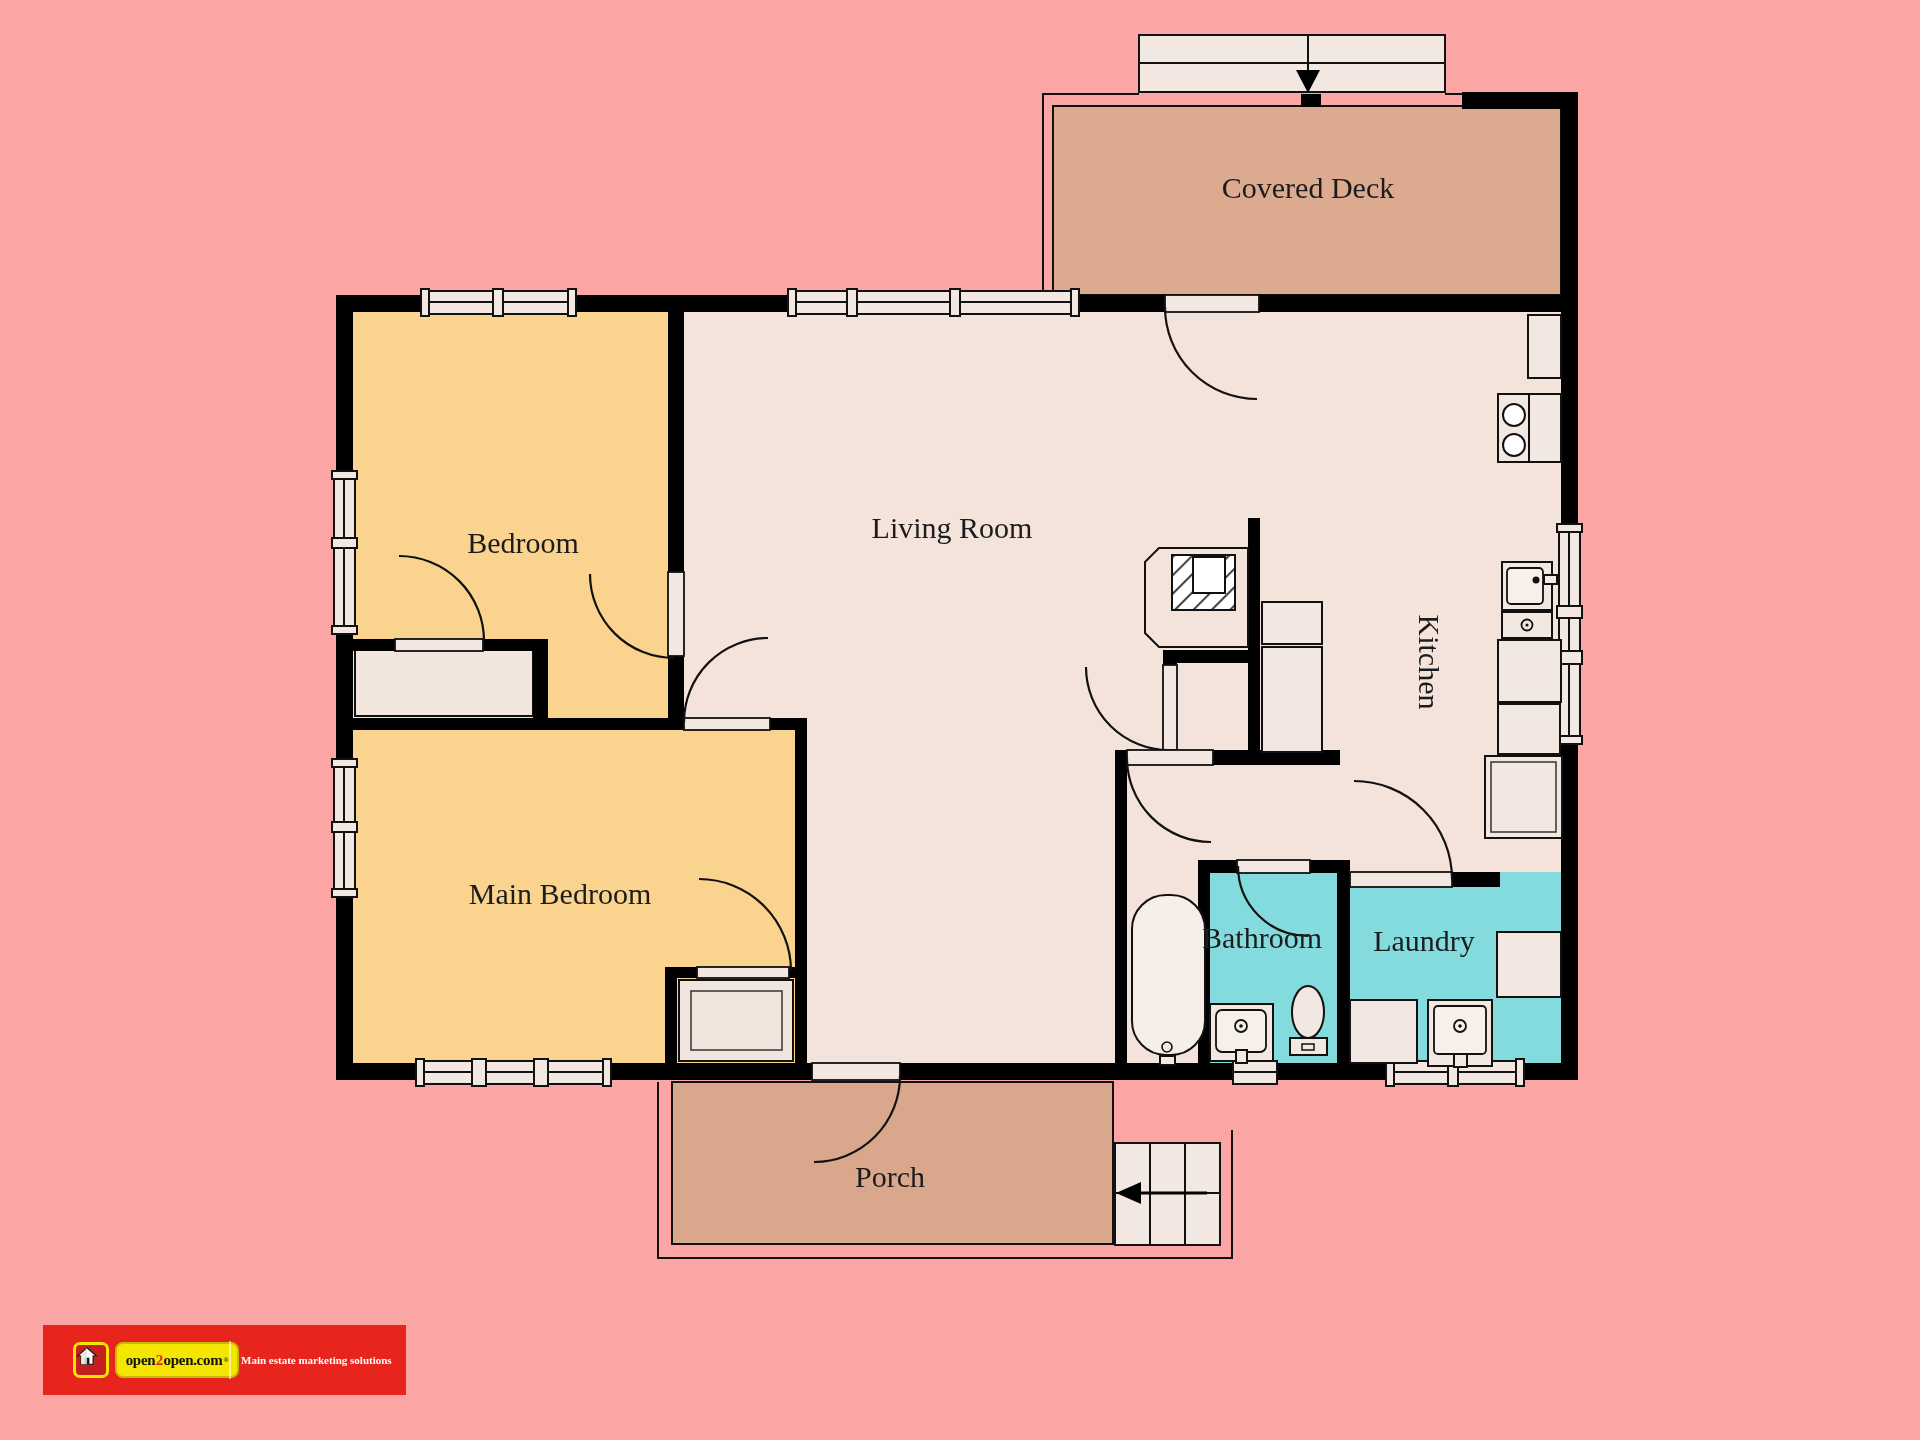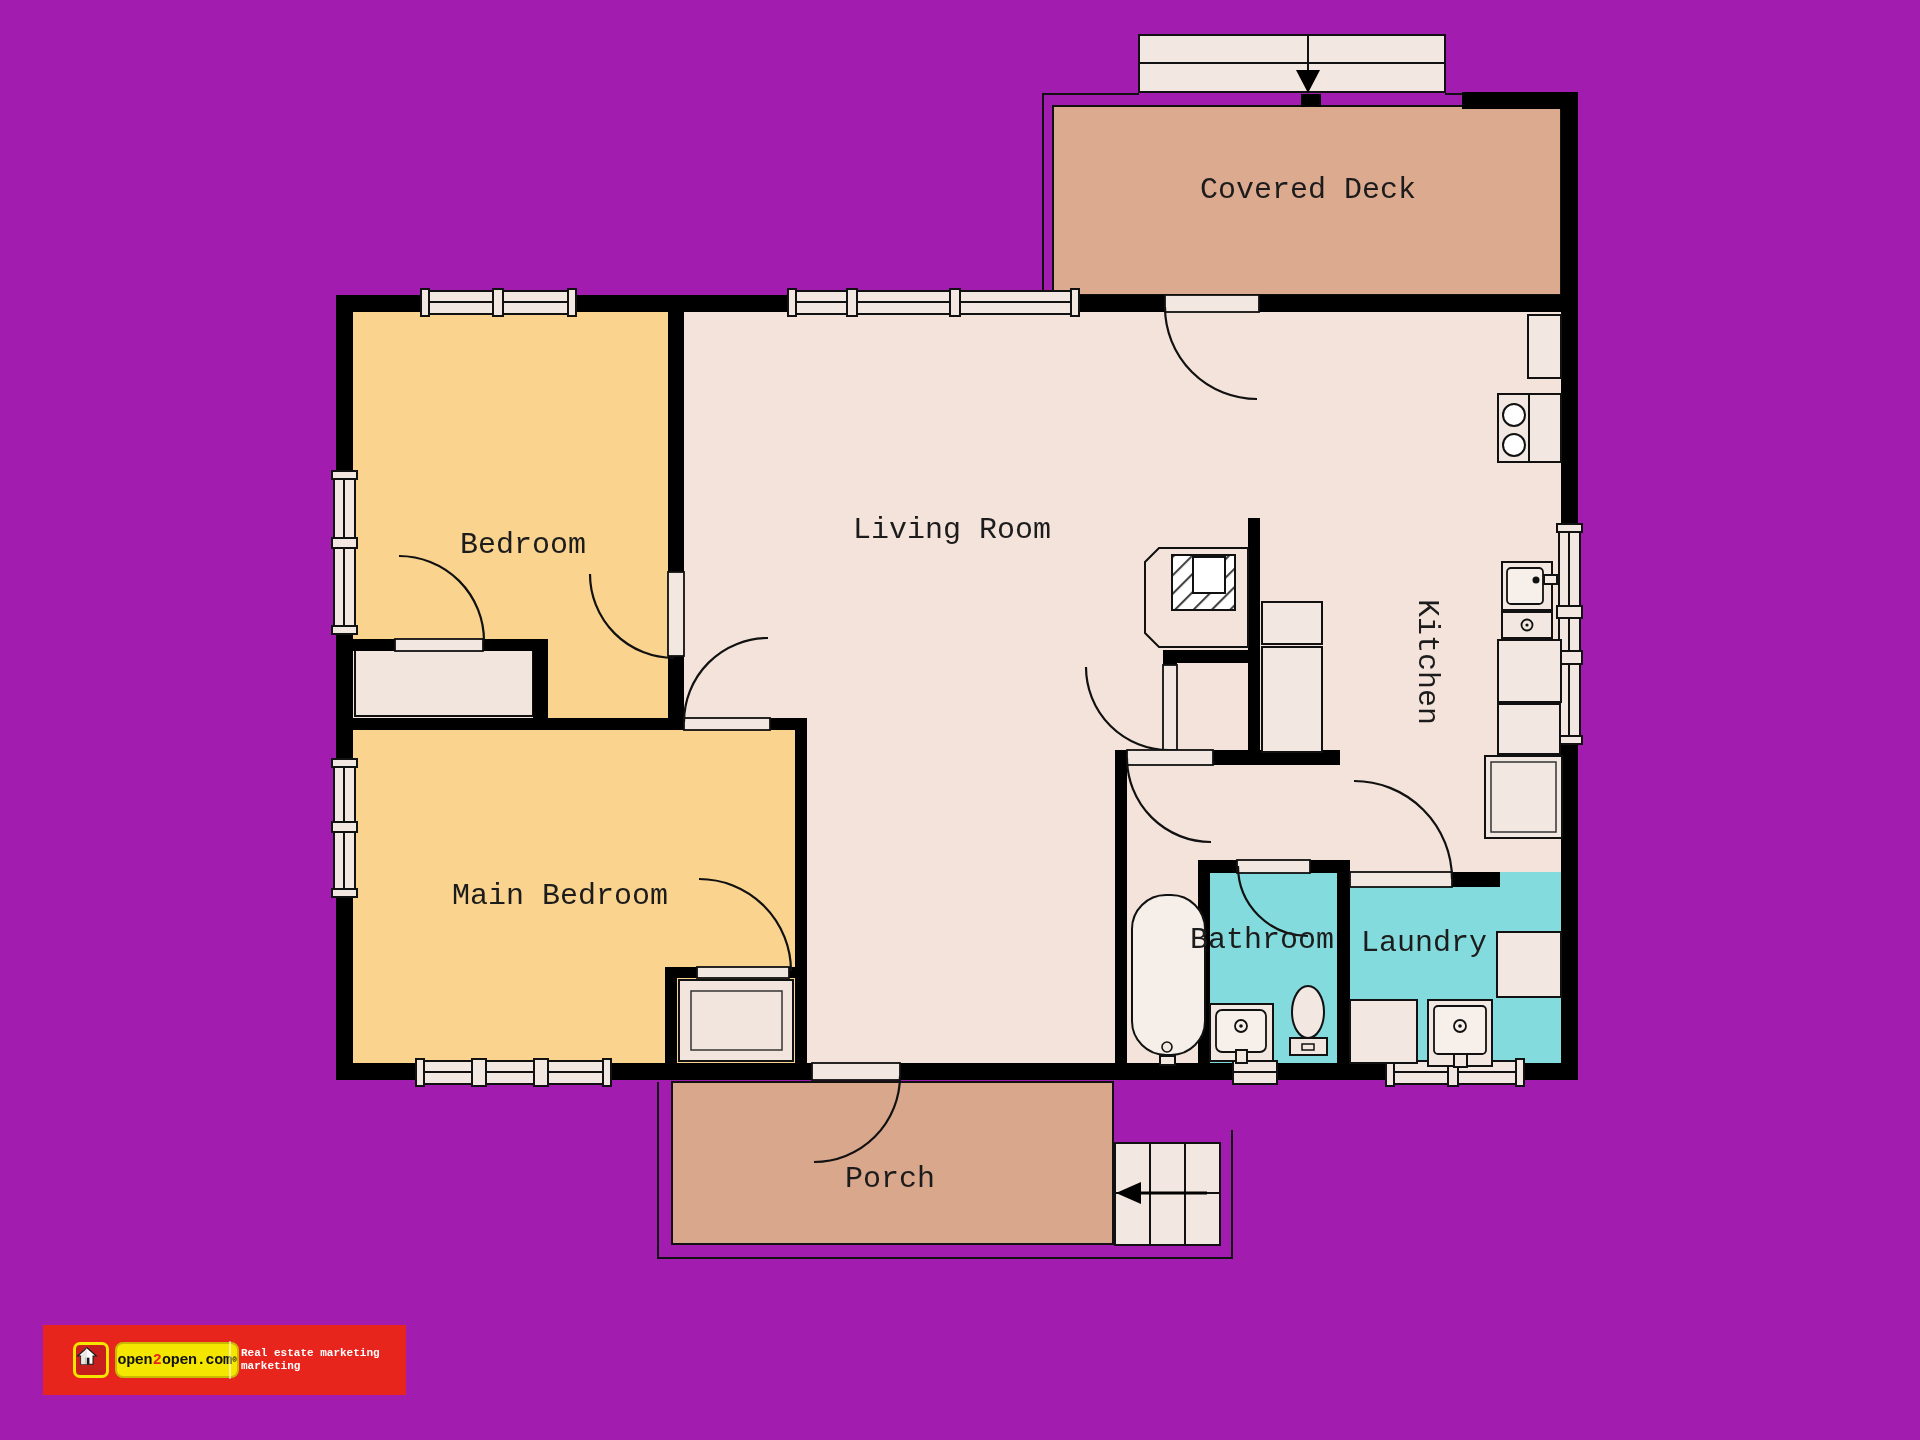--- a/index.html
+++ b/index.html
@@ -1,17 +1,17 @@
 <!DOCTYPE html>
 <html><head>
 <meta charset="utf-8">
 <style>
   html,body{margin:0;padding:0;background:#ffffff;}
-  .canvas{position:relative;width:1920px;height:1440px;background:#a21caf;overflow:hidden;
-          font-family:Liberation Mono, monospace;}
+  .canvas{position:relative;width:1920px;height:1440px;background:#fca5a5;overflow:hidden;
+          font-family:Liberation Serif, serif;}
   svg{position:absolute;left:0;top:0;}
   .wall{fill:#000000;}
   .lite{fill:#F2E8E1;stroke:#111111;stroke-width:2;}
   .thin{stroke:#111111;stroke-width:2;fill:none;}
   .arc{stroke:#111111;stroke-width:2.2;fill:none;}
   .leaf{fill:#F2E8E1;stroke:#111111;stroke-width:1.8;}
   .roomlabel{font-size:30px;fill:#1c1c1c;}
   .inner{fill:none;stroke:#333333;stroke-width:1.5;}
   
   .logo-band{position:absolute;background:#E8251D;}
@@ -299,15 +299,15 @@
         <path d="M10 2.5 L4.5 10 L4.5 17.5 L10 17.5 Z" fill="#e8e4de" opacity="0.85"></path>
       </svg>
     </div>
     <div class="logo-pill">
       <span>open</span>
         <span class="digit">2</span>
         <span>open.com</span>
         <sup>®</sup>
     </div>
     <div class="logo-sep"></div>
-    <div class="logo-tagline">Real estate marketing marketing</div>
+    <div class="logo-tagline">Main estate marketing solutions</div>
   </div>
 </div>
 
 </body></html>

